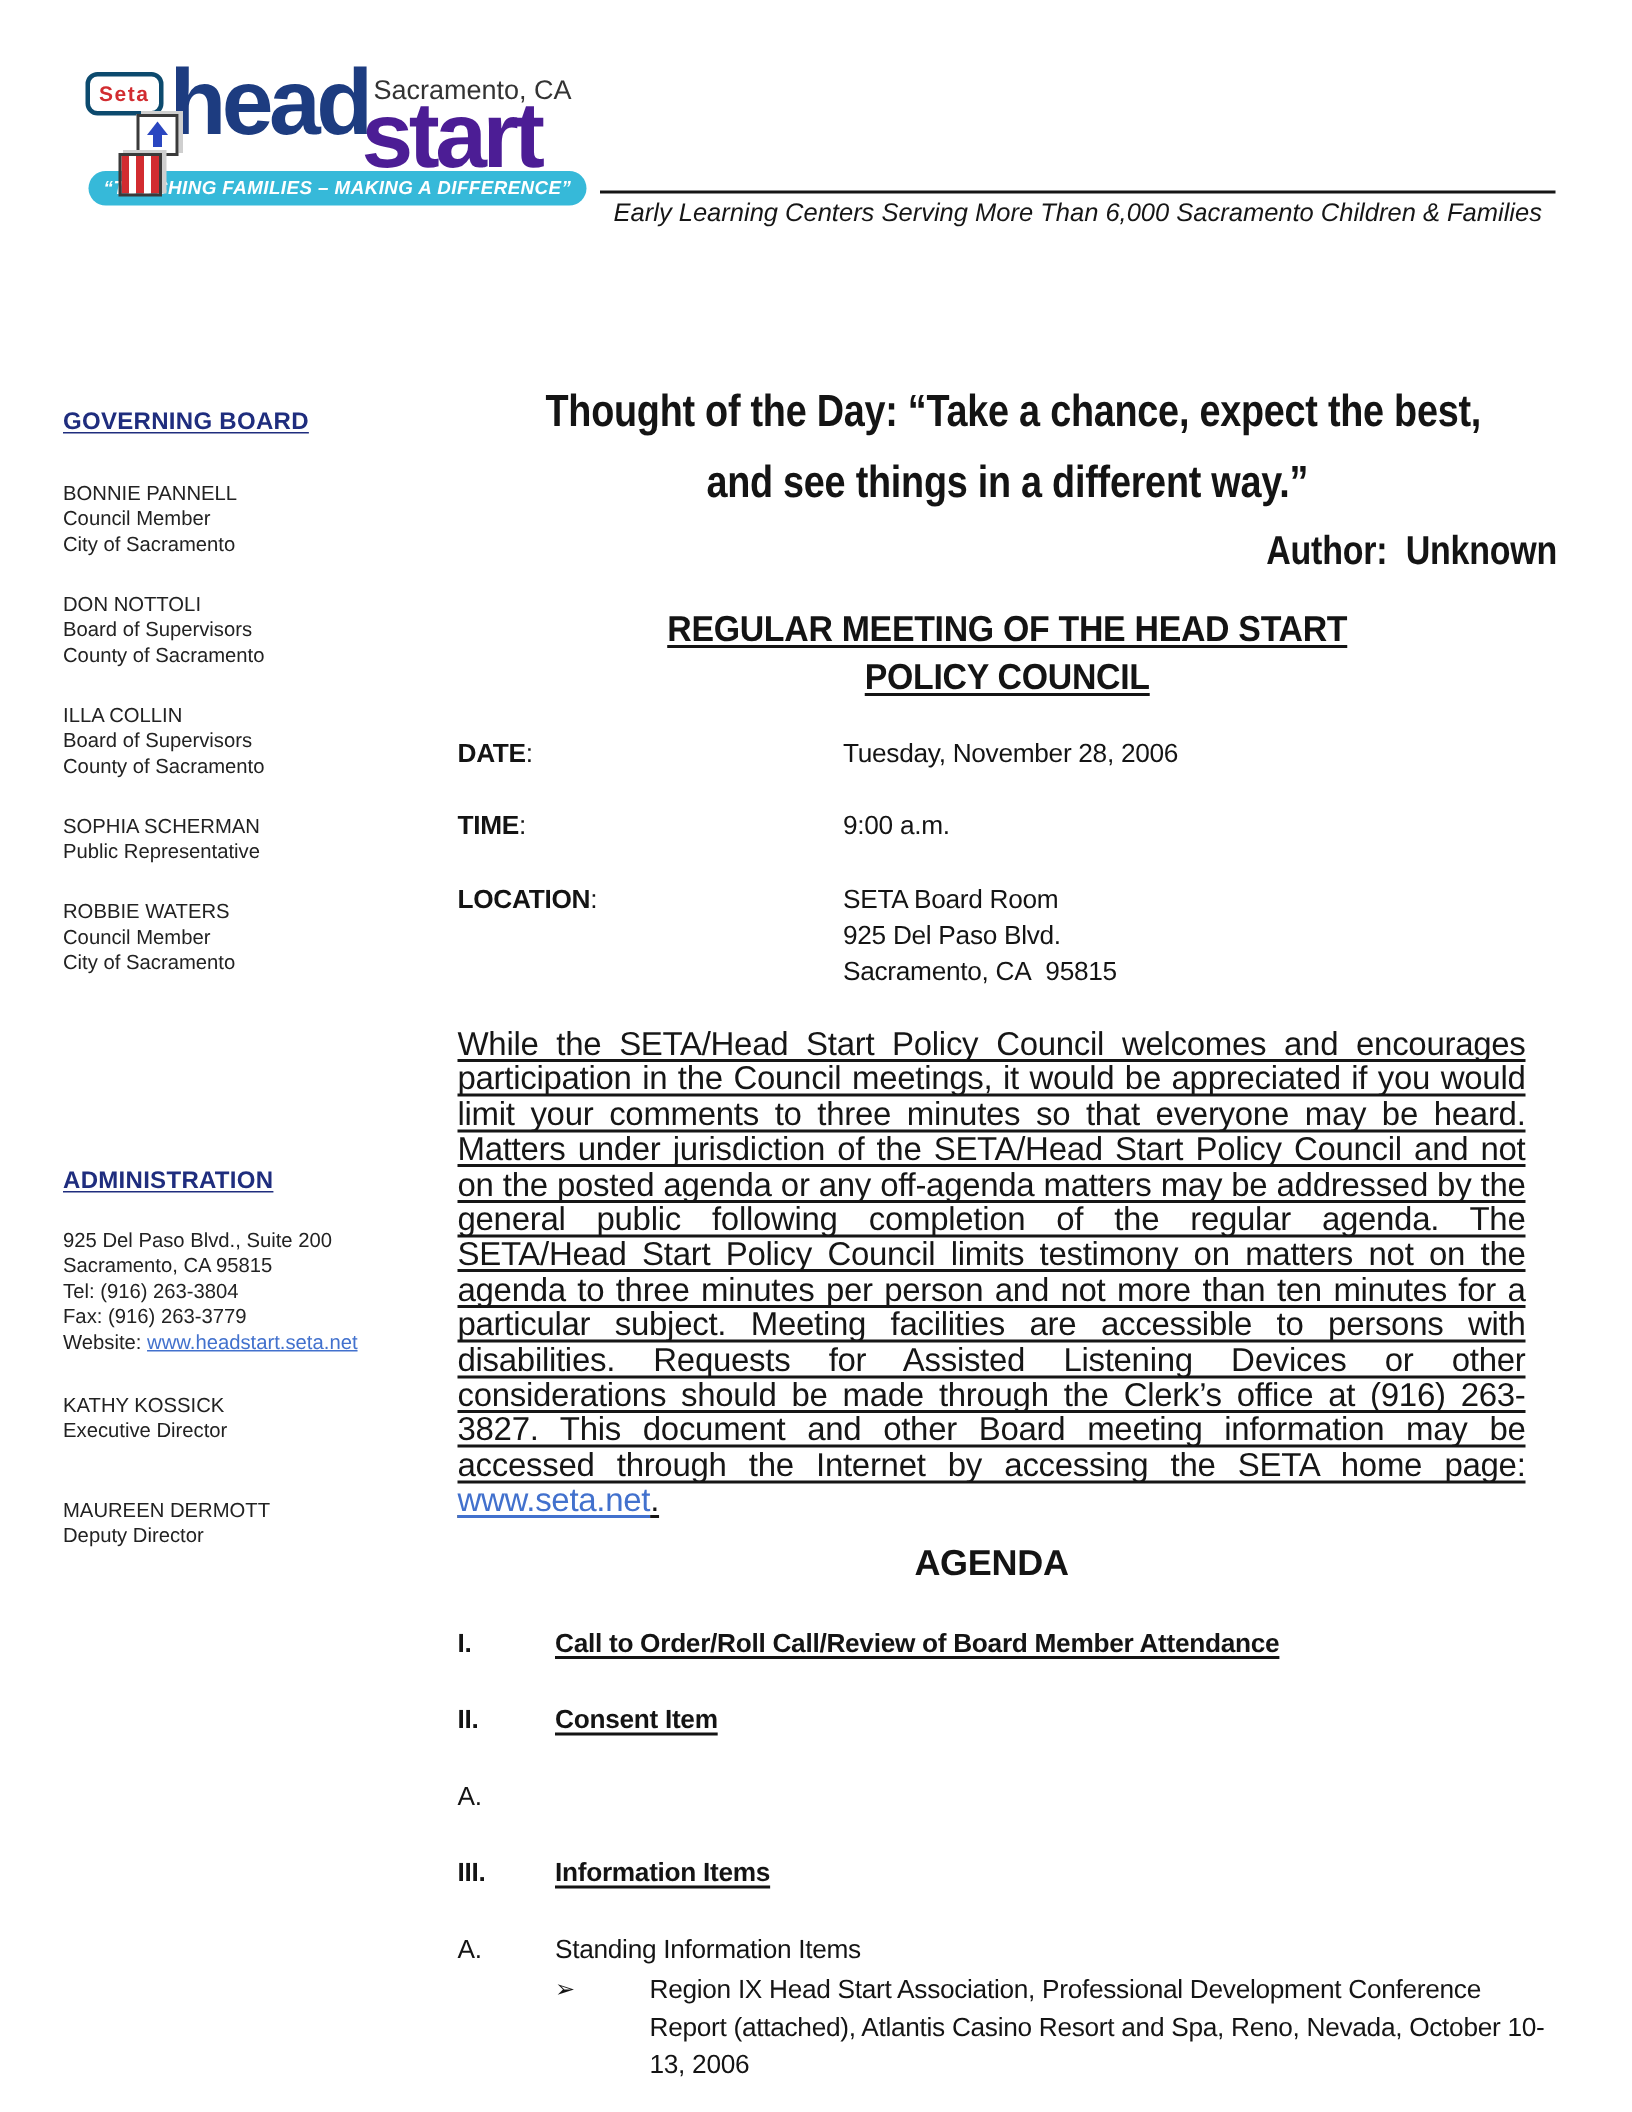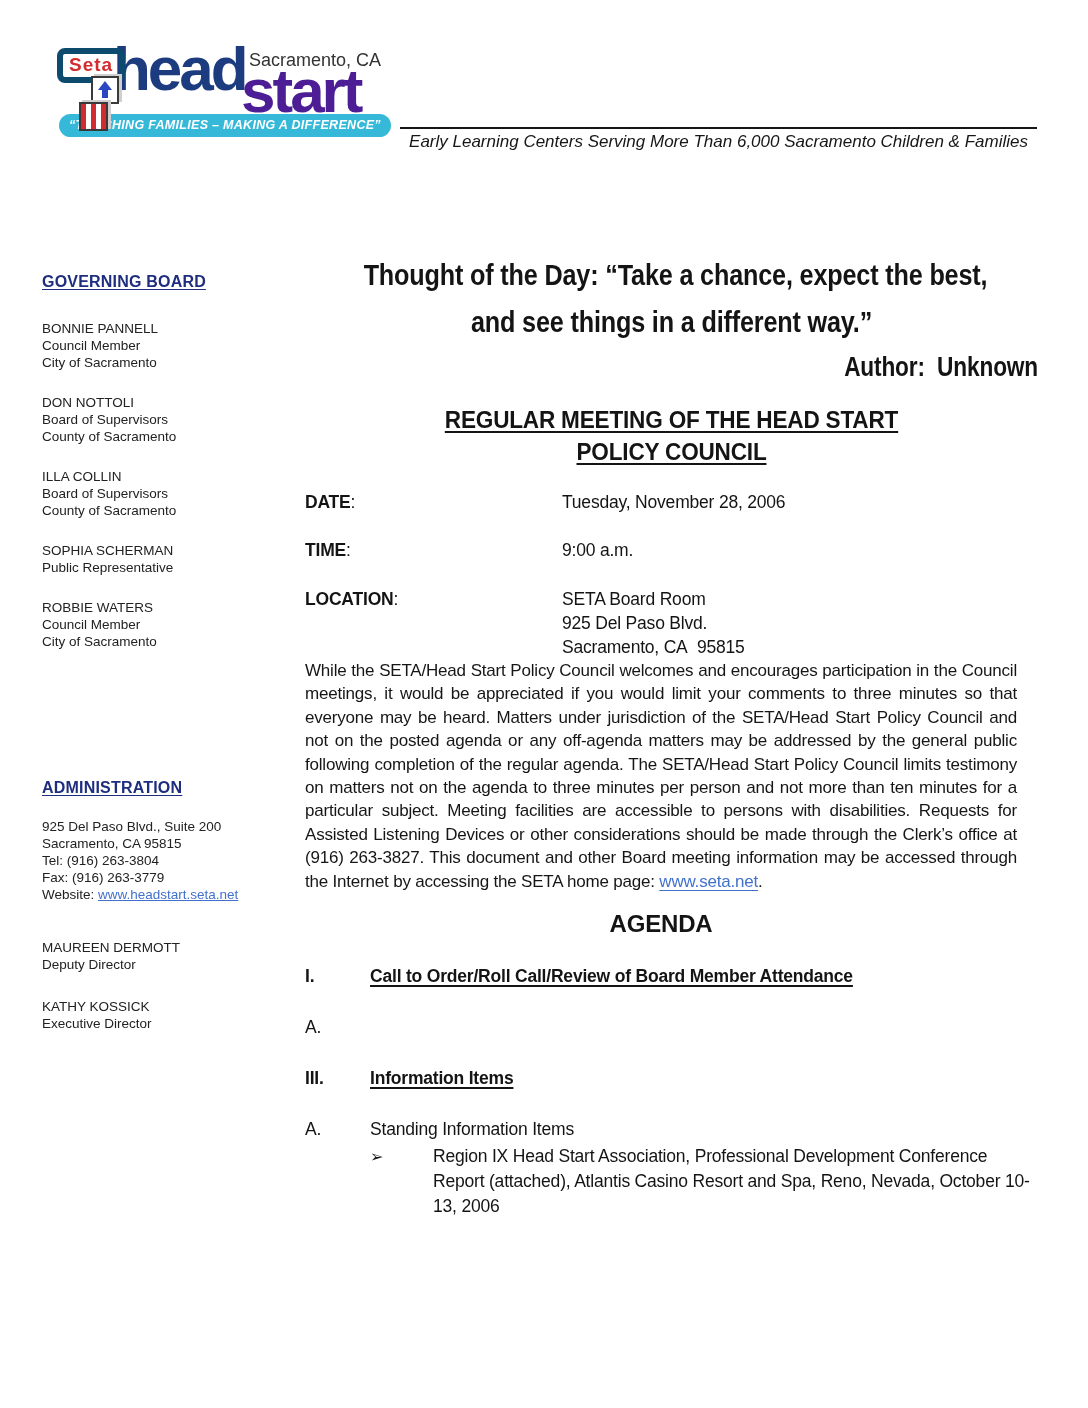--- a/index.html
+++ b/index.html
@@ -4,22 +4,22 @@
 <style>
   html,body{margin:0;padding:0;background:#e8e8e8;}
   .page{
     position:relative;width:1088px;height:1408px;background:#ffffff;
     font-family:"Liberation Sans",sans-serif;color:#141414;overflow:hidden;
     margin:0 auto;
   }
   
   .logo{position:absolute;left:55px;top:38px;width:340px;height:102px;}
   .seta-badge{
-    position:absolute;left:2px;top:10px;border:6px solid #0c4a6e;border-radius:8px;
-    color:#d22c30;font-weight:bold;font-size:19px;line-height:22px;padding:0 6px 1px;letter-spacing:1px;z-index:2;
+    position:absolute;left:2px;top:10px;border:3px solid #0c4a6e;border-radius:8px;
+    color:#d22c30;font-weight:bold;font-size:14px;line-height:22px;padding:0 6px 1px;letter-spacing:1px;z-index:2;
   }
   .blocks-icon{position:absolute;left:24px;top:38px;width:50px;height:62px;z-index:2;}
   .block{box-sizing:border-box;border:2px solid #3a3a3a;background:#fff;box-shadow:3px -2px 0 #cfcfcf;}
   .block-top{position:absolute;left:12px;top:0;width:28px;height:28px;}
   .arrow-head{width:0;height:0;border-left:7px solid transparent;border-right:7px solid transparent;border-bottom:9px solid #2a46c0;margin:3px auto 0;}
   .arrow-stem{width:6px;height:8px;background:#2a46c0;margin:0 auto;}
   .block-bottom{position:absolute;left:0;top:26px;width:29px;height:29px;
     background:repeating-linear-gradient(90deg,#d22c30 0 5px,#ffffff 5px 10px);}
   .word-head{position:absolute;left:58px;top:0px;font-size:62px;line-height:62px;font-weight:bold;color:#1d3c80;letter-spacing:-3px;z-index:1;}
   .logo-location{position:absolute;left:194px;top:12px;font-size:18px;color:#333;z-index:1;}
@@ -49,22 +49,22 @@
   .meeting-title{margin-top:17px;text-align:center;font-size:24px;line-height:32px;font-weight:bold;transform:scaleX(0.94);transform-origin:50% 50%;}
   .meeting-title .tline{text-decoration:underline;text-underline-offset:3px;text-decoration-thickness:2px;}
   .detail-row{display:flex;font-size:17.5px;line-height:24px;}
   .detail-row.r1{margin-top:22px;}
   .detail-row.r2{margin-top:24px;}
   .detail-row.r3{margin-top:25px;}
   .detail-label{width:200px;font-weight:bold;flex:none;}
   .detail-colon{font-weight:normal;}
   .detail-value{margin-left:57px;}
   .notice{
-    width:712px;font-size:17px;line-height:23.4px;text-align:justify;
-    text-decoration-skip-ink:none;text-underline-offset:3px;color:#161616;
+    margin-top:25px;width:712px;font-size:22px;line-height:23.4px;text-align:justify;
+    text-decoration:underline;text-decoration-skip-ink:none;text-underline-offset:3px;color:#161616;
   }
   .agenda-title{margin-top:17px;width:712px;text-align:center;font-size:24px;line-height:27px;font-weight:bold;}
   .agenda-row{display:flex;font-size:17.5px;line-height:23px;}
   .agenda-row.gap{margin-top:28px;}
   .agenda-num{width:65px;flex:none;font-weight:bold;}
   .agenda-num.plain{font-weight:normal;}
   .agenda-text.head{font-weight:bold;text-decoration:underline;text-underline-offset:3px;text-decoration-thickness:2px;}
   .sub-list{display:flex;margin-top:3px;margin-left:65px;font-size:17.5px;line-height:25px;}
   .sub-bullet{width:63px;flex:none;font-size:16px;}
   .sub-text{width:600px;}
@@ -120,27 +120,27 @@
     </div>
 
     <div class="side-heading admin-heading">ADMINISTRATION</div>
     <div class="admin-address">
       <div>925 Del Paso Blvd., Suite 200</div>
       <div>Sacramento, CA 95815</div>
       <div>Tel: (916) 263-3804</div>
       <div>Fax: (916) 263-3779</div>
       <div><span>Website:&nbsp;</span><span class="weblink">www.headstart.seta.net</span></div>
     </div>
+    <div class="staff">
+      <div>KATHY KOSSICK</div>
+      <div>Executive Director</div>
+    </div>
     <div class="staff second">
       <div>MAUREEN DERMOTT</div>
       <div>Deputy Director</div>
-    </div>
-    <div class="staff">
-      <div>KATHY KOSSICK</div>
-      <div>Executive Director</div>
     </div>
   </div>
 
   <div class="main">
     <div class="thought-line l1">Thought of the Day: “Take a chance, expect the best,</div>
     <div class="thought-line">and see things in a different way.”</div>
     <div class="thought-author">Author:&nbsp; Unknown</div>
 
     <div class="meeting-title">
       <div class="tline">REGULAR MEETING OF THE HEAD START</div>
@@ -166,20 +166,24 @@
 
     <div class="notice"><span>While the SETA/Head Start Policy Council welcomes and encourages participation in the Council meetings, it would be appreciated if you would limit your comments to three minutes so that everyone may be heard.  Matters under jurisdiction of the SETA/Head Start Policy Council and not on the posted agenda or any off-agenda matters may be addressed by the general public following completion of the regular agenda.  The SETA/Head Start Policy Council limits testimony on matters not on the agenda to three minutes per person and not more than ten minutes for a particular subject. Meeting facilities are accessible to persons with disabilities. Requests for Assisted Listening Devices or other considerations should be made through the Clerk’s office at (916) 263-3827.  This document and other Board meeting information may be accessed through the Internet by accessing the SETA home page: </span><span class="weblink">www.seta.net</span><span>.</span></div>
 
     <div class="agenda-title">AGENDA</div>
 
     <div class="agenda-row gap">
       <div class="agenda-num">I.</div>
       <div class="agenda-text head">Call to Order/Roll Call/Review of Board Member Attendance</div>
     </div>
     <div class="agenda-row gap">
+      <div class="agenda-num">II.</div>
+      <div class="agenda-text head">Consent Item</div>
+    </div>
+    <div class="agenda-row gap">
       <div class="agenda-num plain">A.</div>
     </div>
     <div class="agenda-row gap">
       <div class="agenda-num">III.</div>
       <div class="agenda-text head">Information Items</div>
     </div>
     <div class="agenda-row gap">
       <div class="agenda-num plain">A.</div>
       <div class="agenda-text">Standing Information Items</div>
     </div>

